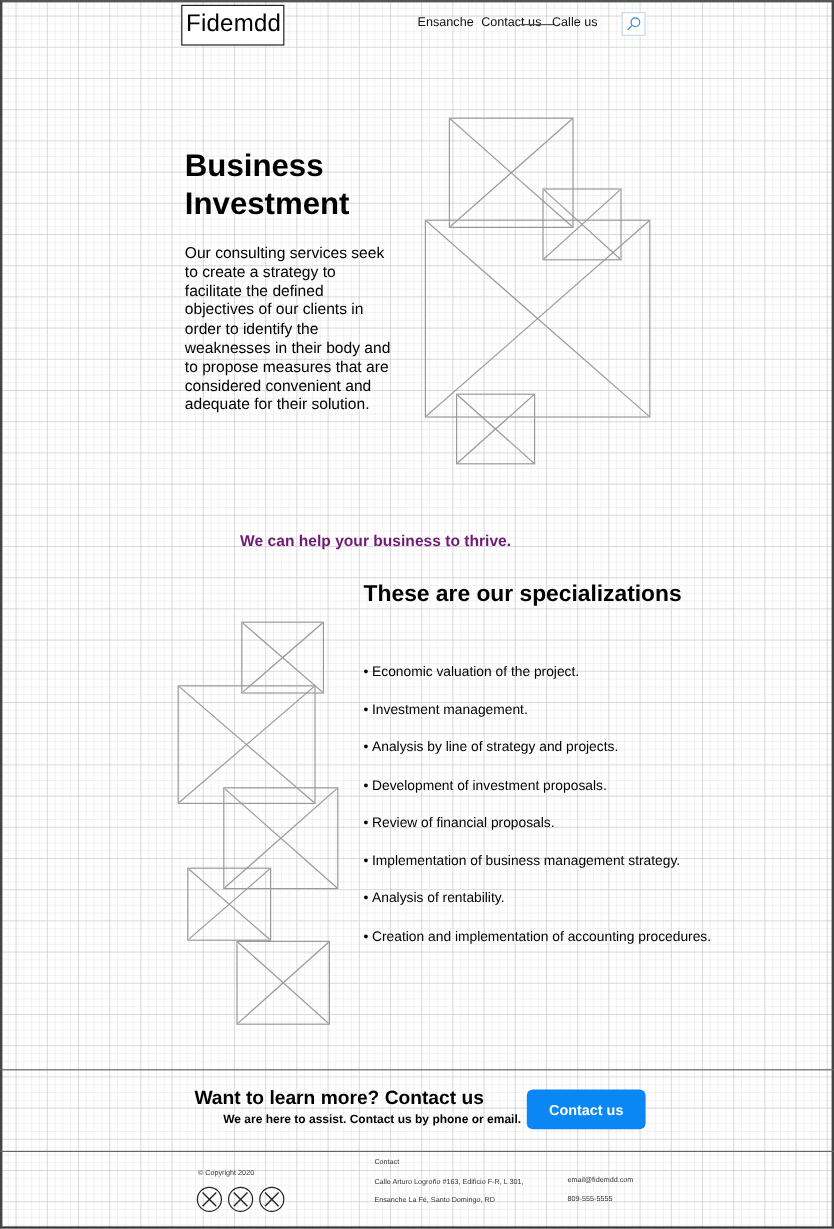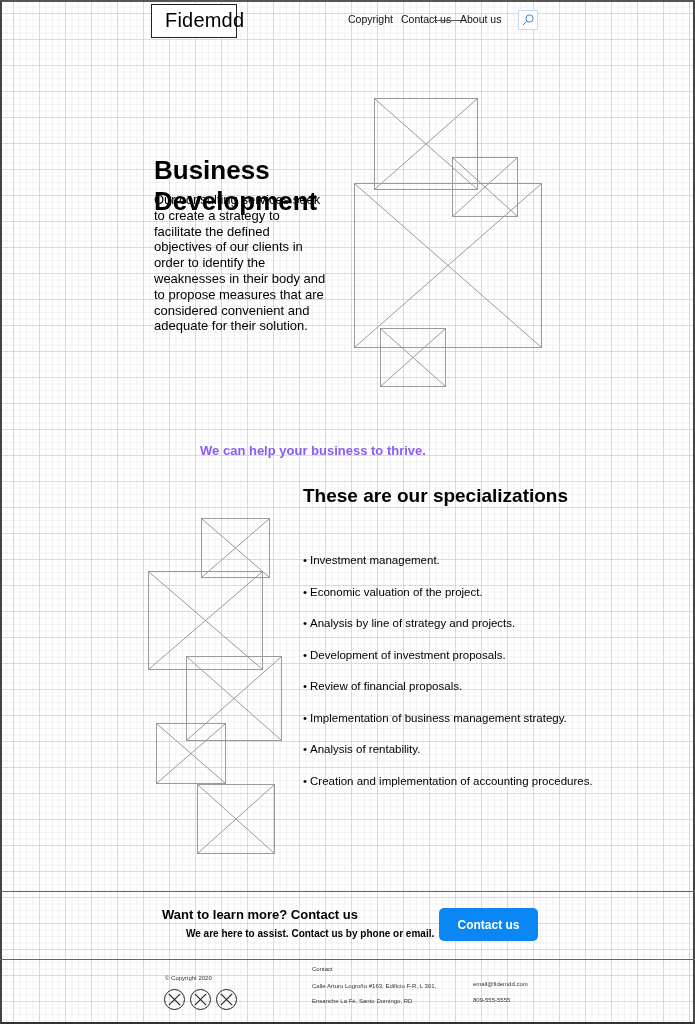--- a/index.html
+++ b/index.html
@@ -24,73 +24,73 @@
     border-right: 2px solid #444;
     border-bottom: 2px solid #333;
     pointer-events: none;
   }
   .abs { position: absolute; }
 
   
   .logo {
     left: 151px; top: 4px; width: 86px; height: 34px;
     border: 1.5px solid #222;
-    font-size: 20px; line-height: 31px; padding-left: 13px;
+    font-size: 20px; line-height: 31px; padding-left: 3px;
     background: #fff;
     letter-spacing: 0.2px;
   }
   .nav { top: 13px; font-size: 10.5px; color: #111; }
   .nav-services { left: 348px; }
   .nav-contact { left: 401px; }
   .nav-about { left: 460px; }
   .nav-strike {
     left: 434px; top: 20px; width: 28px; height: 1px; background: #555;
   }
   .search-btn {
     left: 518px; top: 10px; width: 20px; height: 20px;
     border: 1px solid #c8d8ee; background: #fff;
     display: flex; align-items: center; justify-content: center;
   }
 
   
   .hero-title {
     left: 154px; top: 123px; width: 200px;
-    font-size: 26px; font-weight: bold; line-height: 31px; margin-top: 32px;
+    font-size: 26px; font-weight: bold; line-height: 31px;
   }
   .hero-body {
-    left: 154px; top: 192px; width: 175px;
+    left: 154px; top: 203px; width: 175px;
     font-size: 13px; line-height: 15.8px;
   }
 
   
   .ph {
     position: absolute;
     border: 1px solid #9a9a9a;
     background: transparent;
   }
   .ph svg { position: absolute; inset: 0; width: 100%; height: 100%; }
 
   .tagline {
     left: 0; width: 626px; top: 443px; text-align: center;
-    font-size: 13px; font-weight: bold; color: #8b5cf6;
+    font-size: 13px; font-weight: bold; color: #701a75;
   }
 
   
   .spec-title {
     left: 303px; top: 485px; font-size: 19px; font-weight: bold;
   }
   .spec-list { left: 303px; top: 552px; list-style: none; }
   .spec-list li {
     font-size: 11.5px; height: 31.5px; line-height: 16px; white-space: nowrap;
   }
   .spec-list li .bullet { margin-right: 3px; }
 
   
   .hline { left: 0; width: 695px; height: 1px; background: #666; }
-  .cta-title { left: 162px; top: 907px; font-size: 13px; font-weight: bold; }
+  .cta-title { left: 162px; top: 907px; font-size: 16px; font-weight: bold; }
   .cta-sub { left: 162px; top: 928px; font-size: 10px; font-weight: bold; margin-left: 24px; }
   .cta-btn {
     left: 439px; top: 908px; width: 99px; height: 33px;
     background: #0a86f5; color: #fff; border-radius: 5px;
     font-size: 12px; font-weight: bold;
     display: flex; align-items: center; justify-content: center;
     border: none;
   }
 
   
@@ -105,34 +105,34 @@
   .f-addr2 { left: 312px; top: 998px; }
   .f-email { left: 473px; top: 981px; }
   .f-phone { left: 473px; top: 997px; }
 </style>
 </head>
 <body>
 
 <div class="frame"></div>
 
 <div class="abs logo">Fidemdd</div>
-<a class="abs nav nav-services">Copyright</a>
+<a class="abs nav nav-services">Ensanche</a>
 <a class="abs nav nav-contact">Contact us</a>
 <div class="abs nav-strike"></div>
-<a class="abs nav nav-about">About us</a>
+<a class="abs nav nav-about">Calle us</a>
 <div class="abs search-btn">
   <svg width="14" height="14" viewBox="0 0 14 14">
     <circle cx="8.5" cy="5.5" r="3.6" fill="none" stroke="#3a86d8" stroke-width="1"></circle>
     <line x1="5.8" y1="8.2" x2="2" y2="12" stroke="#3a86d8" stroke-width="1"></line>
   </svg>
 </div>
 
 <div class="abs hero-title">
   <div>Business</div>
-  <div>Development</div>
+  <div>Investment</div>
 </div>
 <p class="abs hero-body">Our consulting services seek to create a strategy to facilitate the defined objectives of our clients in order to identify the weaknesses in their body and to propose measures that are considered convenient and adequate for their solution.</p>
 
 <div class="ph" style="left:374px;top:98px;width:104px;height:92px;">
   <svg viewBox="0 0 100 100" preserveAspectRatio="none">
       <line x1="0" y1="0" x2="100" y2="100" stroke="#9a9a9a" stroke-width="1" vector-effect="non-scaling-stroke"></line>
       <line x1="100" y1="0" x2="0" y2="100" stroke="#9a9a9a" stroke-width="1" vector-effect="non-scaling-stroke"></line>
     </svg>
 </div>
 <div class="ph" style="left:354px;top:183px;width:188px;height:165px;">
@@ -182,22 +182,22 @@
 </div>
 <div class="ph" style="left:197px;top:784px;width:78px;height:70px;">
   <svg viewBox="0 0 100 100" preserveAspectRatio="none">
       <line x1="0" y1="0" x2="100" y2="100" stroke="#9a9a9a" stroke-width="1" vector-effect="non-scaling-stroke"></line>
       <line x1="100" y1="0" x2="0" y2="100" stroke="#9a9a9a" stroke-width="1" vector-effect="non-scaling-stroke"></line>
     </svg>
 </div>
 
 <h2 class="abs spec-title">These are our specializations</h2>
 <ul class="abs spec-list">
+  <li><span class="bullet">•</span><span>Economic valuation of the project.</span></li>
   <li><span class="bullet">•</span><span>Investment management.</span></li>
-  <li><span class="bullet">•</span><span>Economic valuation of the project.</span></li>
   <li><span class="bullet">•</span><span>Analysis by line of strategy and projects.</span></li>
   <li><span class="bullet">•</span><span>Development of investment proposals.</span></li>
   <li><span class="bullet">•</span><span>Review of financial proposals.</span></li>
   <li><span class="bullet">•</span><span>Implementation of business management strategy.</span></li>
   <li><span class="bullet">•</span><span>Analysis of rentability.</span></li>
   <li><span class="bullet">•</span><span>Creation and implementation of accounting procedures.</span></li>
 </ul>
 
 <div class="abs hline" style="top:891px;"></div>
 <h3 class="abs cta-title">Want to learn more? Contact us</h3>

